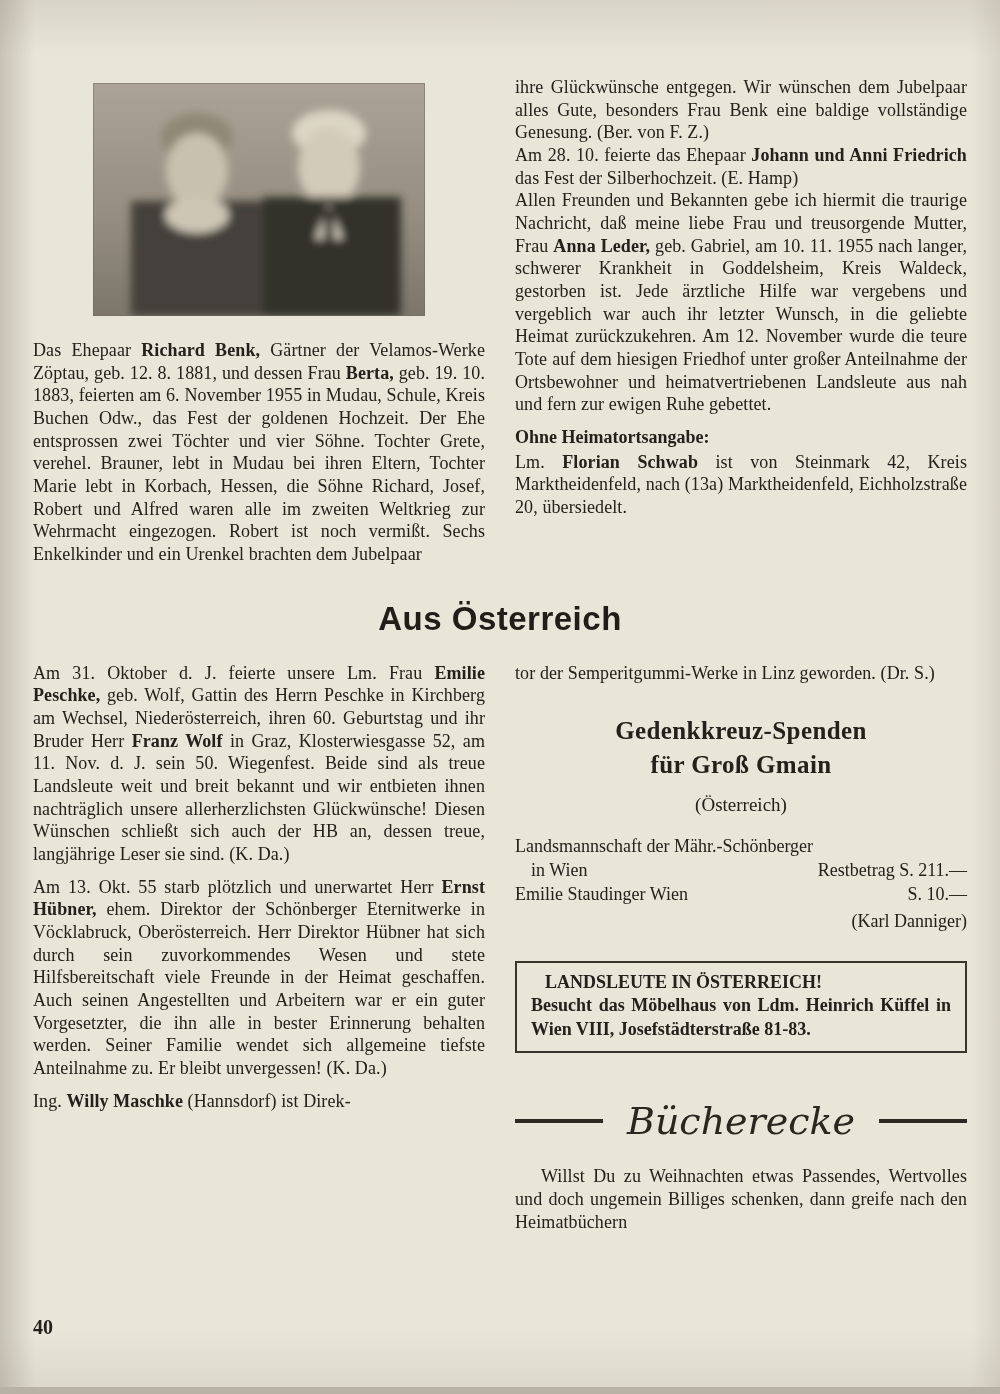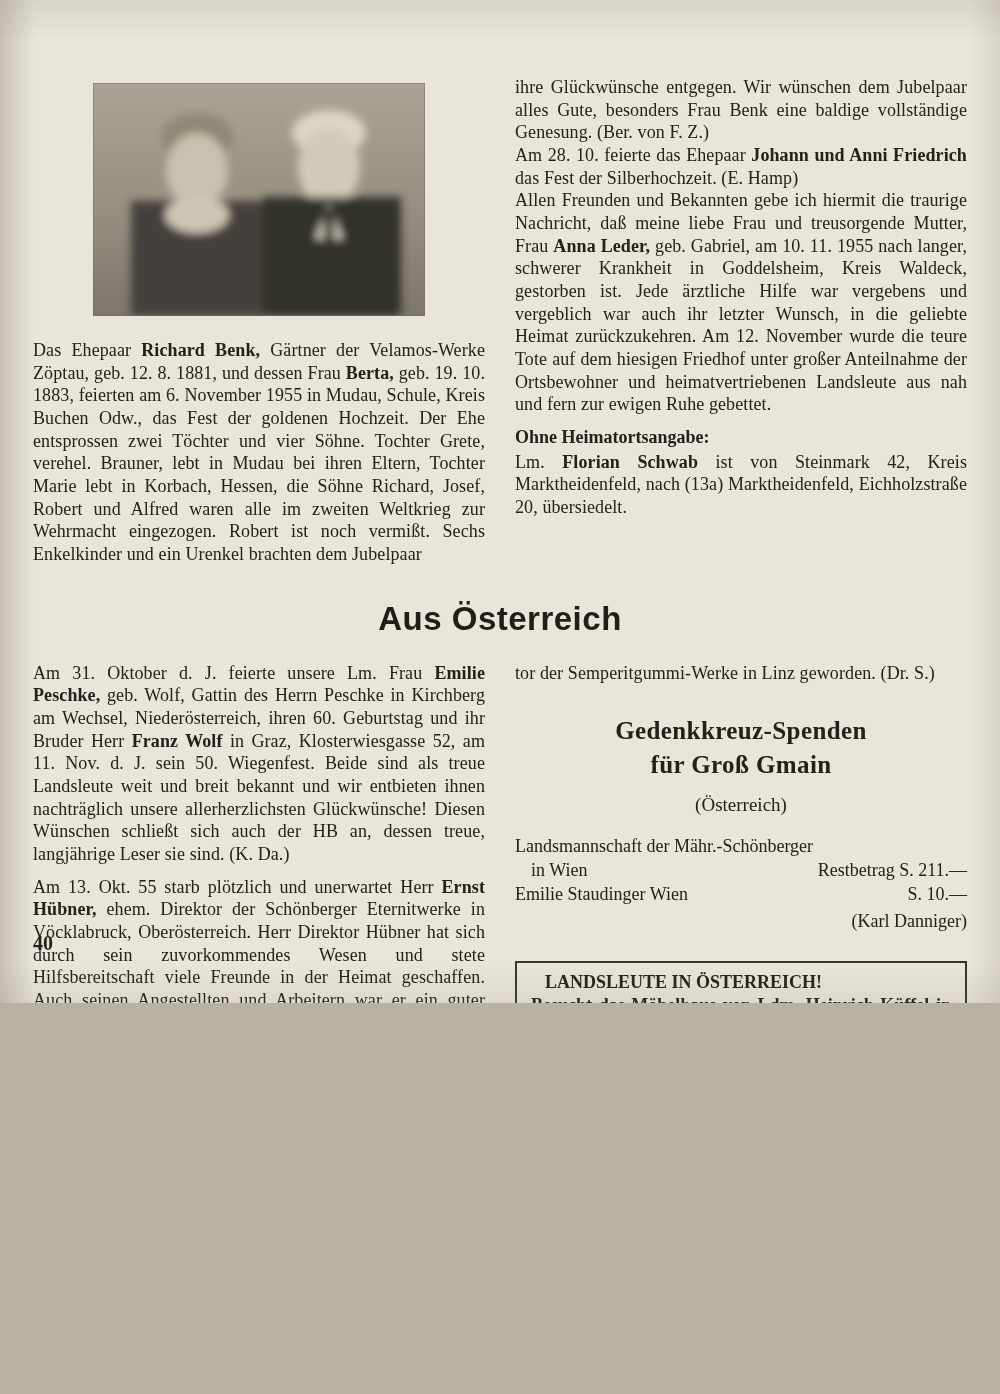--- a/index.html
+++ b/index.html
@@ -1,20 +1,20 @@
 <!DOCTYPE html>
 <html lang="de"><head>
 <meta charset="utf-8">
 <title>Aus Österreich</title>
 <style>
   * { margin:0; padding:0; box-sizing:border-box; }
   html, body { background:#b7b2a4; }
   .page {
     position:relative;
-    width:1000px; height:1003px;
+    width:1000px; height:1387px;
     margin:0 auto;
     background:#e9e5d8;
     color:#24211c;
     font-family:"Liberation Serif", serif;
     overflow:hidden;
   }
   .page::before {
     content:""; position:absolute; inset:0; pointer-events:none;
     background:
       linear-gradient(90deg, rgba(110,104,90,.28), rgba(0,0,0,0) 3.5%, rgba(0,0,0,0) 97%, rgba(110,104,90,.14)),

